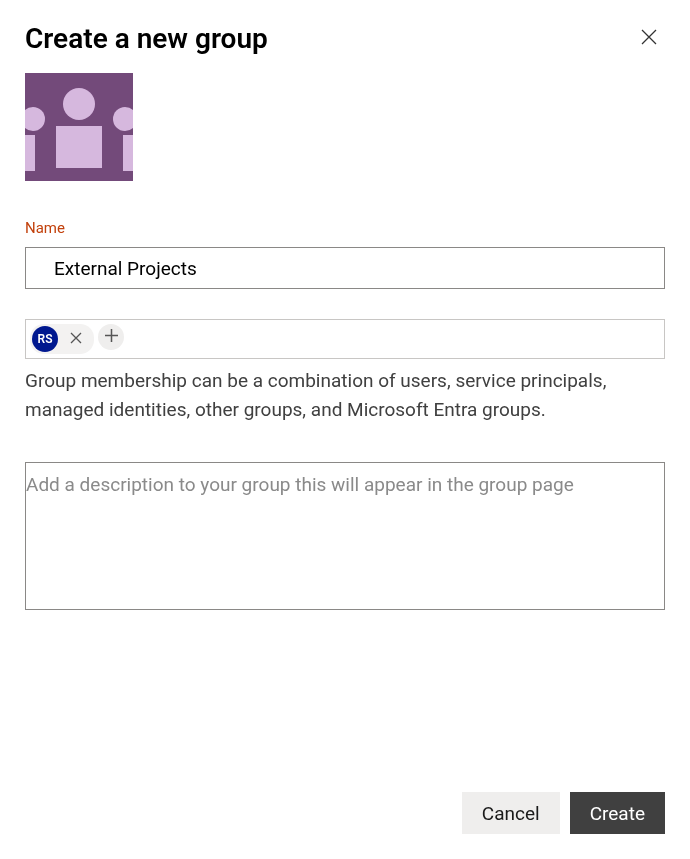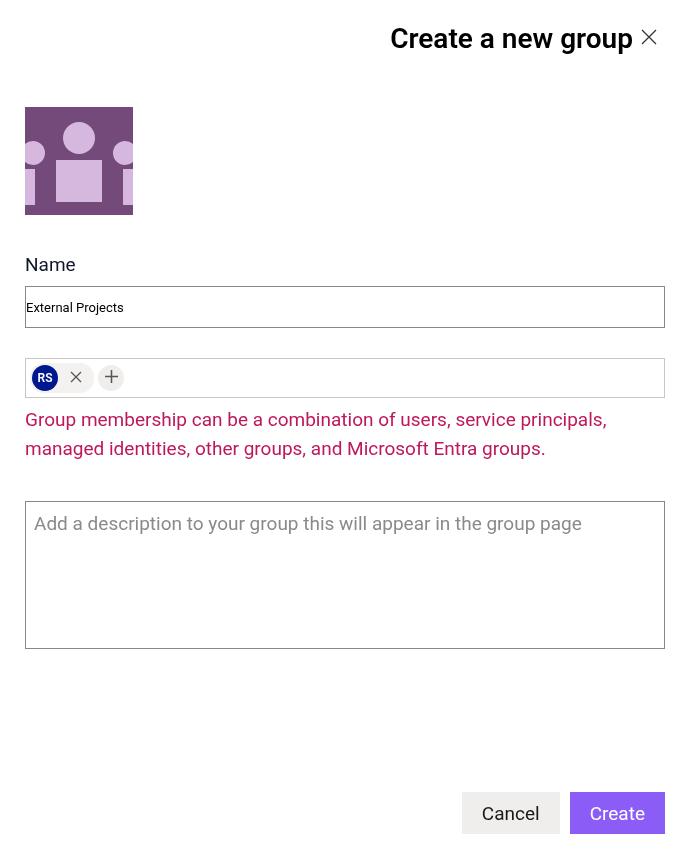--- a/index.html
+++ b/index.html
@@ -7,23 +7,23 @@
       font-family: "Segoe UI", -apple-system, BlinkMacSystemFont, Roboto, sans-serif;
       background: #ffffff;
       width: 690px;
       height: 859px;
       padding: 22px 25px;
       position: relative;
       color: #1a1a1a;
     }
     .header {
       display: flex;
-      justify-content: flex-end;
-      align-items: center;
-      margin-bottom: 52px;
+      justify-content: space-between;
+      align-items: center;
+      margin-bottom: 18px;
     }
     .dialog-title {
       font-size: 28px;
       font-weight: 600;
       color: #000;
     }
     .close-btn {
       width: 32px;
       height: 32px;
       background: transparent;
@@ -53,40 +53,39 @@
       background: #d6b8de;
     }
     .c-center { width: 32px; height: 32px; left: 38px; top: 15px; }
     .r-center { width: 46px; height: 42px; left: 31px; top: 53px; }
     .c-left { width: 24px; height: 24px; left: -4px; top: 34px; }
     .r-left { width: 24px; height: 36px; left: -14px; top: 62px; }
     .c-right { width: 24px; height: 24px; left: 88px; top: 34px; }
     .r-right { width: 24px; height: 36px; left: 98px; top: 62px; }
     .field-group { margin-bottom: 30px; }
     .field-label {
-      font-size: 19px;
-      color: #0f172a;
+      font-size: 15px;
+      color: #c2410c;
       margin-bottom: 10px;
       display: block;
     }
     .text-input {
       width: 100%;
       height: 42px;
       border: 1px solid #8a8886;
-      padding: 8px 0;
-      font-size: 13px;
+      padding: 8px 28px;
+      font-size: 19px;
       font-family: inherit;
       outline: none;
     }
     .members-box {
       width: 100%;
       border: 1px solid #c8c6c4;
       padding: 4px;
       display: flex;
-      align-items: center;
       min-height: 40px;
       gap: 4px;
     }
     .member-chip {
       display: inline-flex;
       align-items: center;
       background: #f3f2f1;
       border-radius: 14px;
       padding: 2px 6px 2px 2px;
       gap: 6px;
@@ -130,29 +129,29 @@
       cursor: pointer;
       display: flex;
       align-items: center;
       justify-content: center;
       color: #555;
       flex-shrink: 0;
     }
     .add-btn svg { width: 13px; height: 13px; }
     .helper-text {
       font-size: 19px;
-      color: #be185d;
+      color: #404040;
       line-height: 1.5;
       margin-top: 8px;
     }
     .desc-textarea {
       width: 100%;
       height: 148px;
       border: 1px solid #8a8886;
-      padding: 10px 8px;
+      padding: 10px 0;
       font-size: 19px;
       font-family: inherit;
       resize: none;
       outline: none;
     }
     .desc-textarea::placeholder { color: #8a8a8a; }
     .footer {
       position: absolute;
       bottom: 25px;
       right: 25px;
@@ -161,21 +160,21 @@
     }
     .btn {
       height: 42px;
       padding: 0 20px;
       font-size: 19px;
       font-family: inherit;
       border: none;
       cursor: pointer;
     }
     .btn-secondary { background: #efeeed; color: #1a1a1a; }
-    .btn-primary { background: #8b5cf6; color: #fff; }
+    .btn-primary { background: #404040; color: #fff; }
     .members-field { margin-bottom: 38px; }
     .desc-field { margin-bottom: 0; }
   </style>
 </head>
 <body>
 
 <div class="header">
   <h1 class="dialog-title">Create a new group</h1>
   <button class="close-btn">
     <span>

